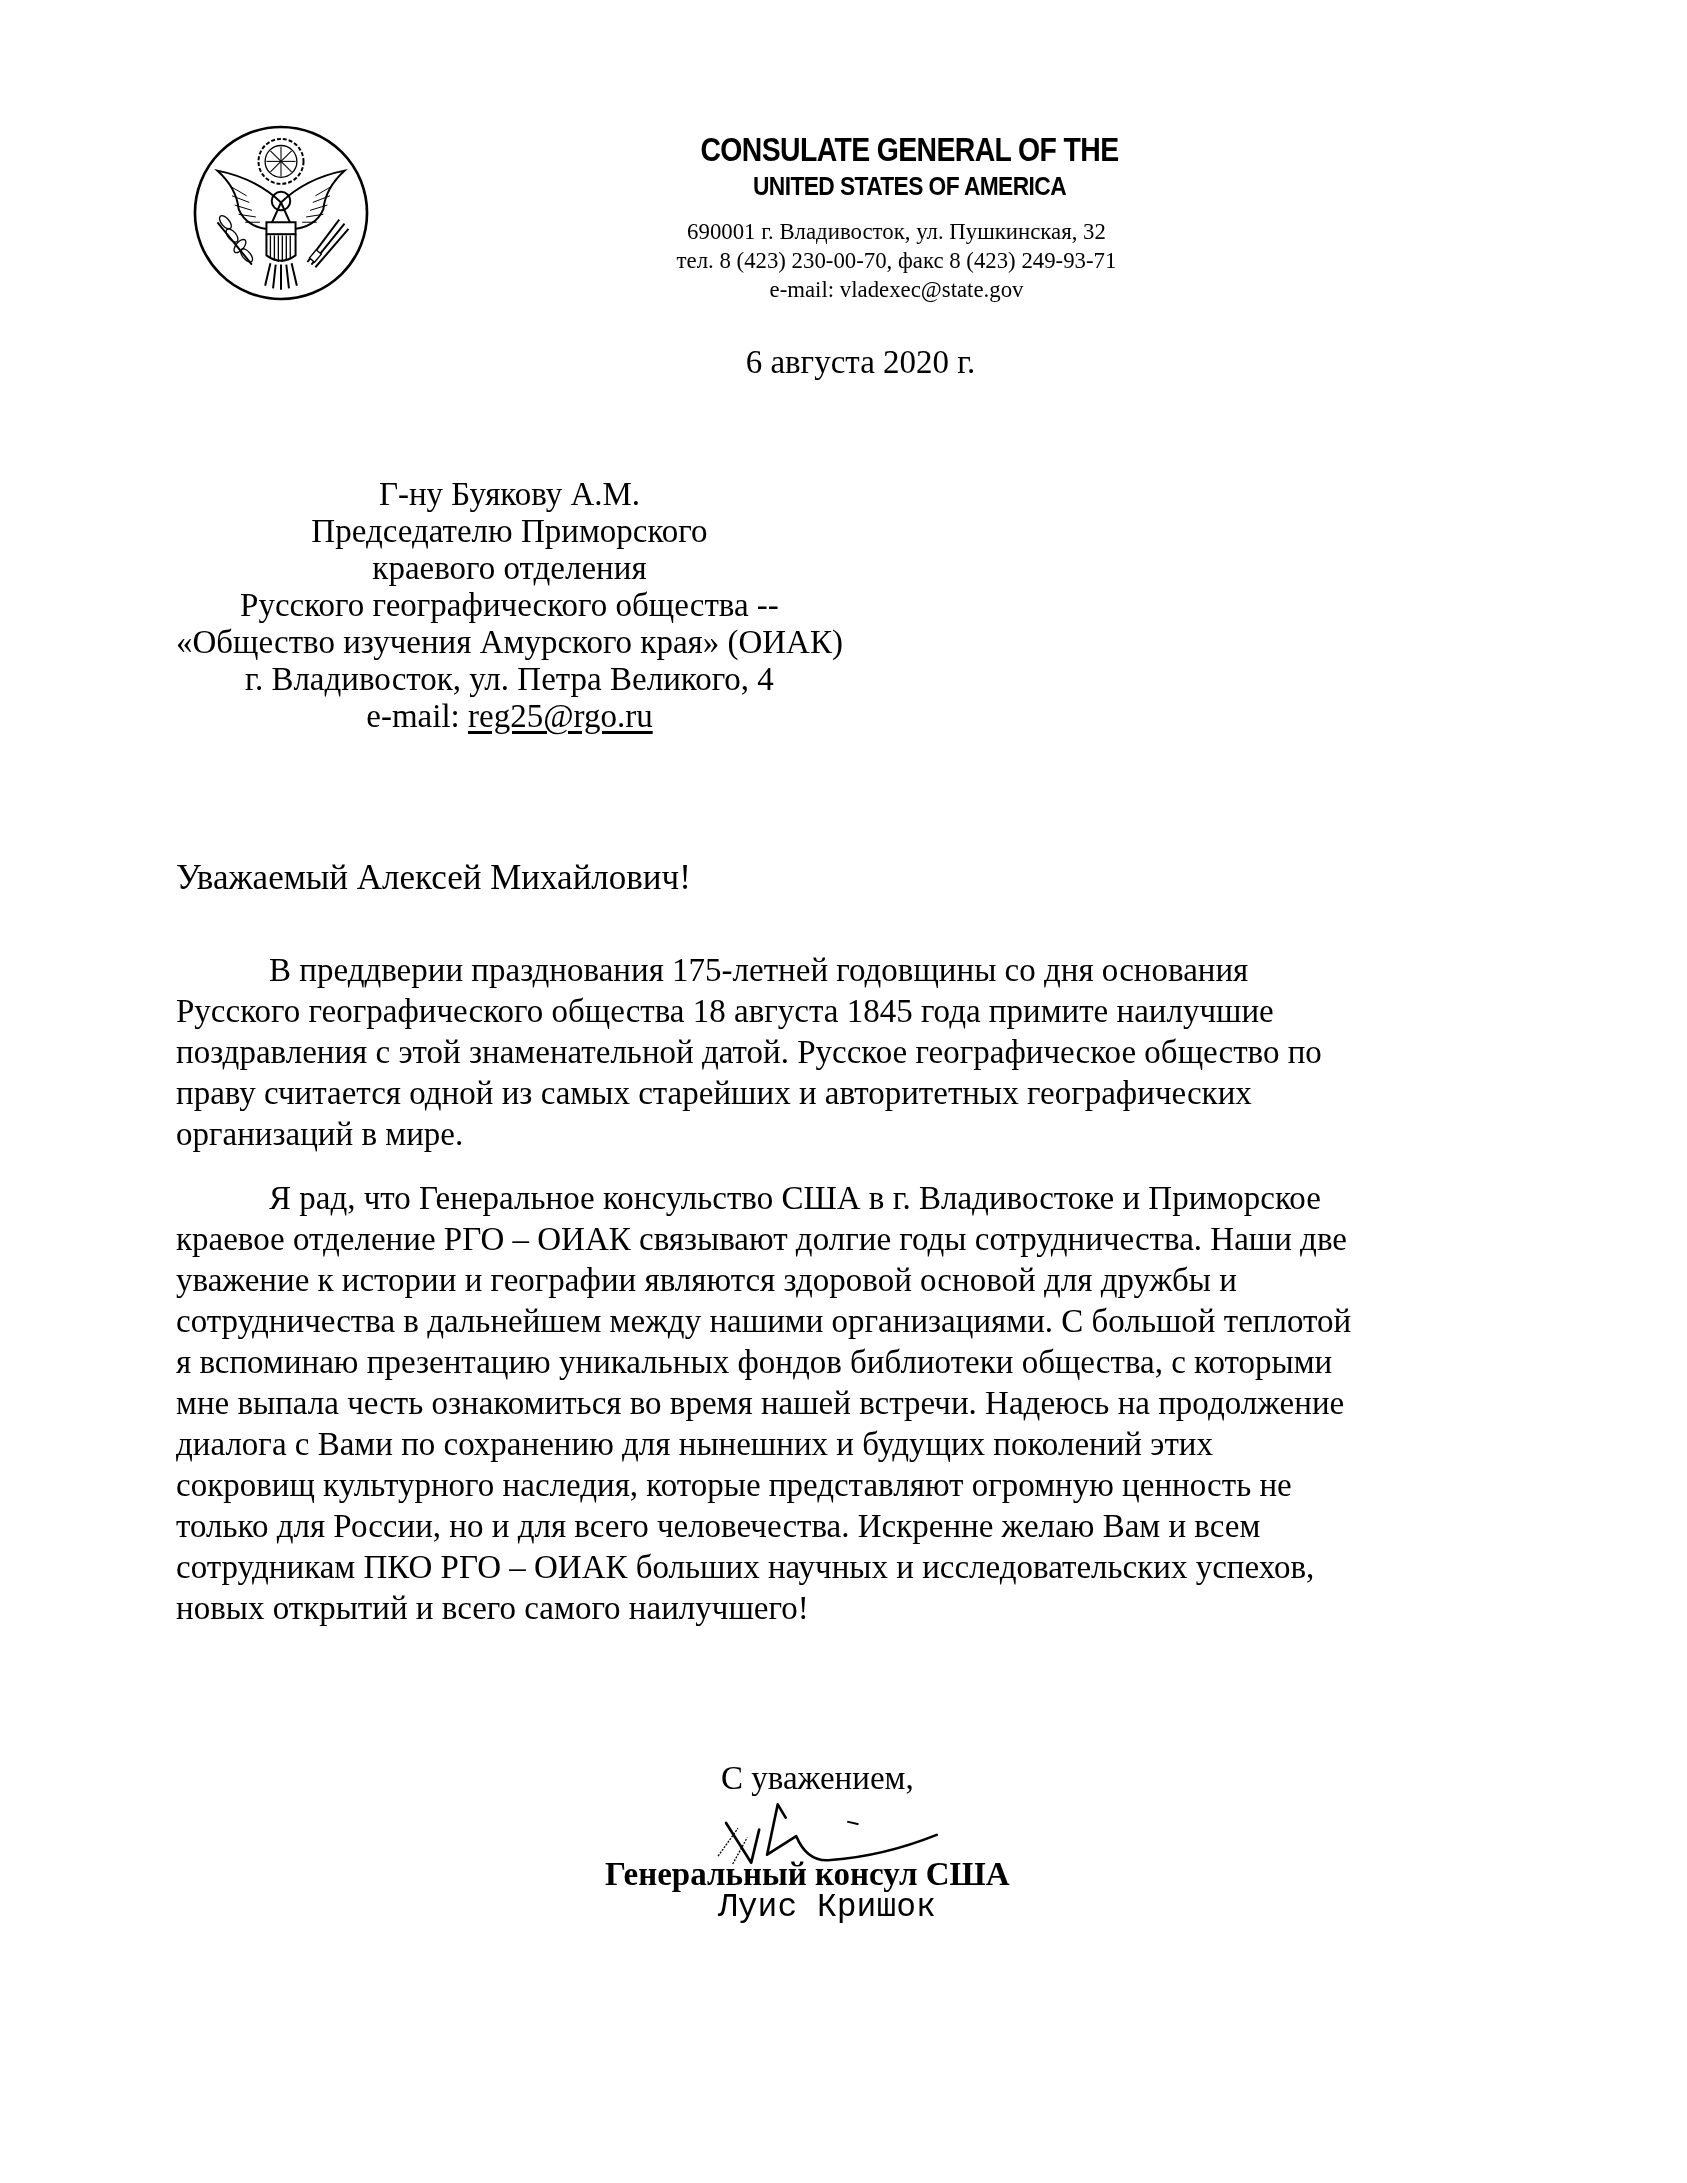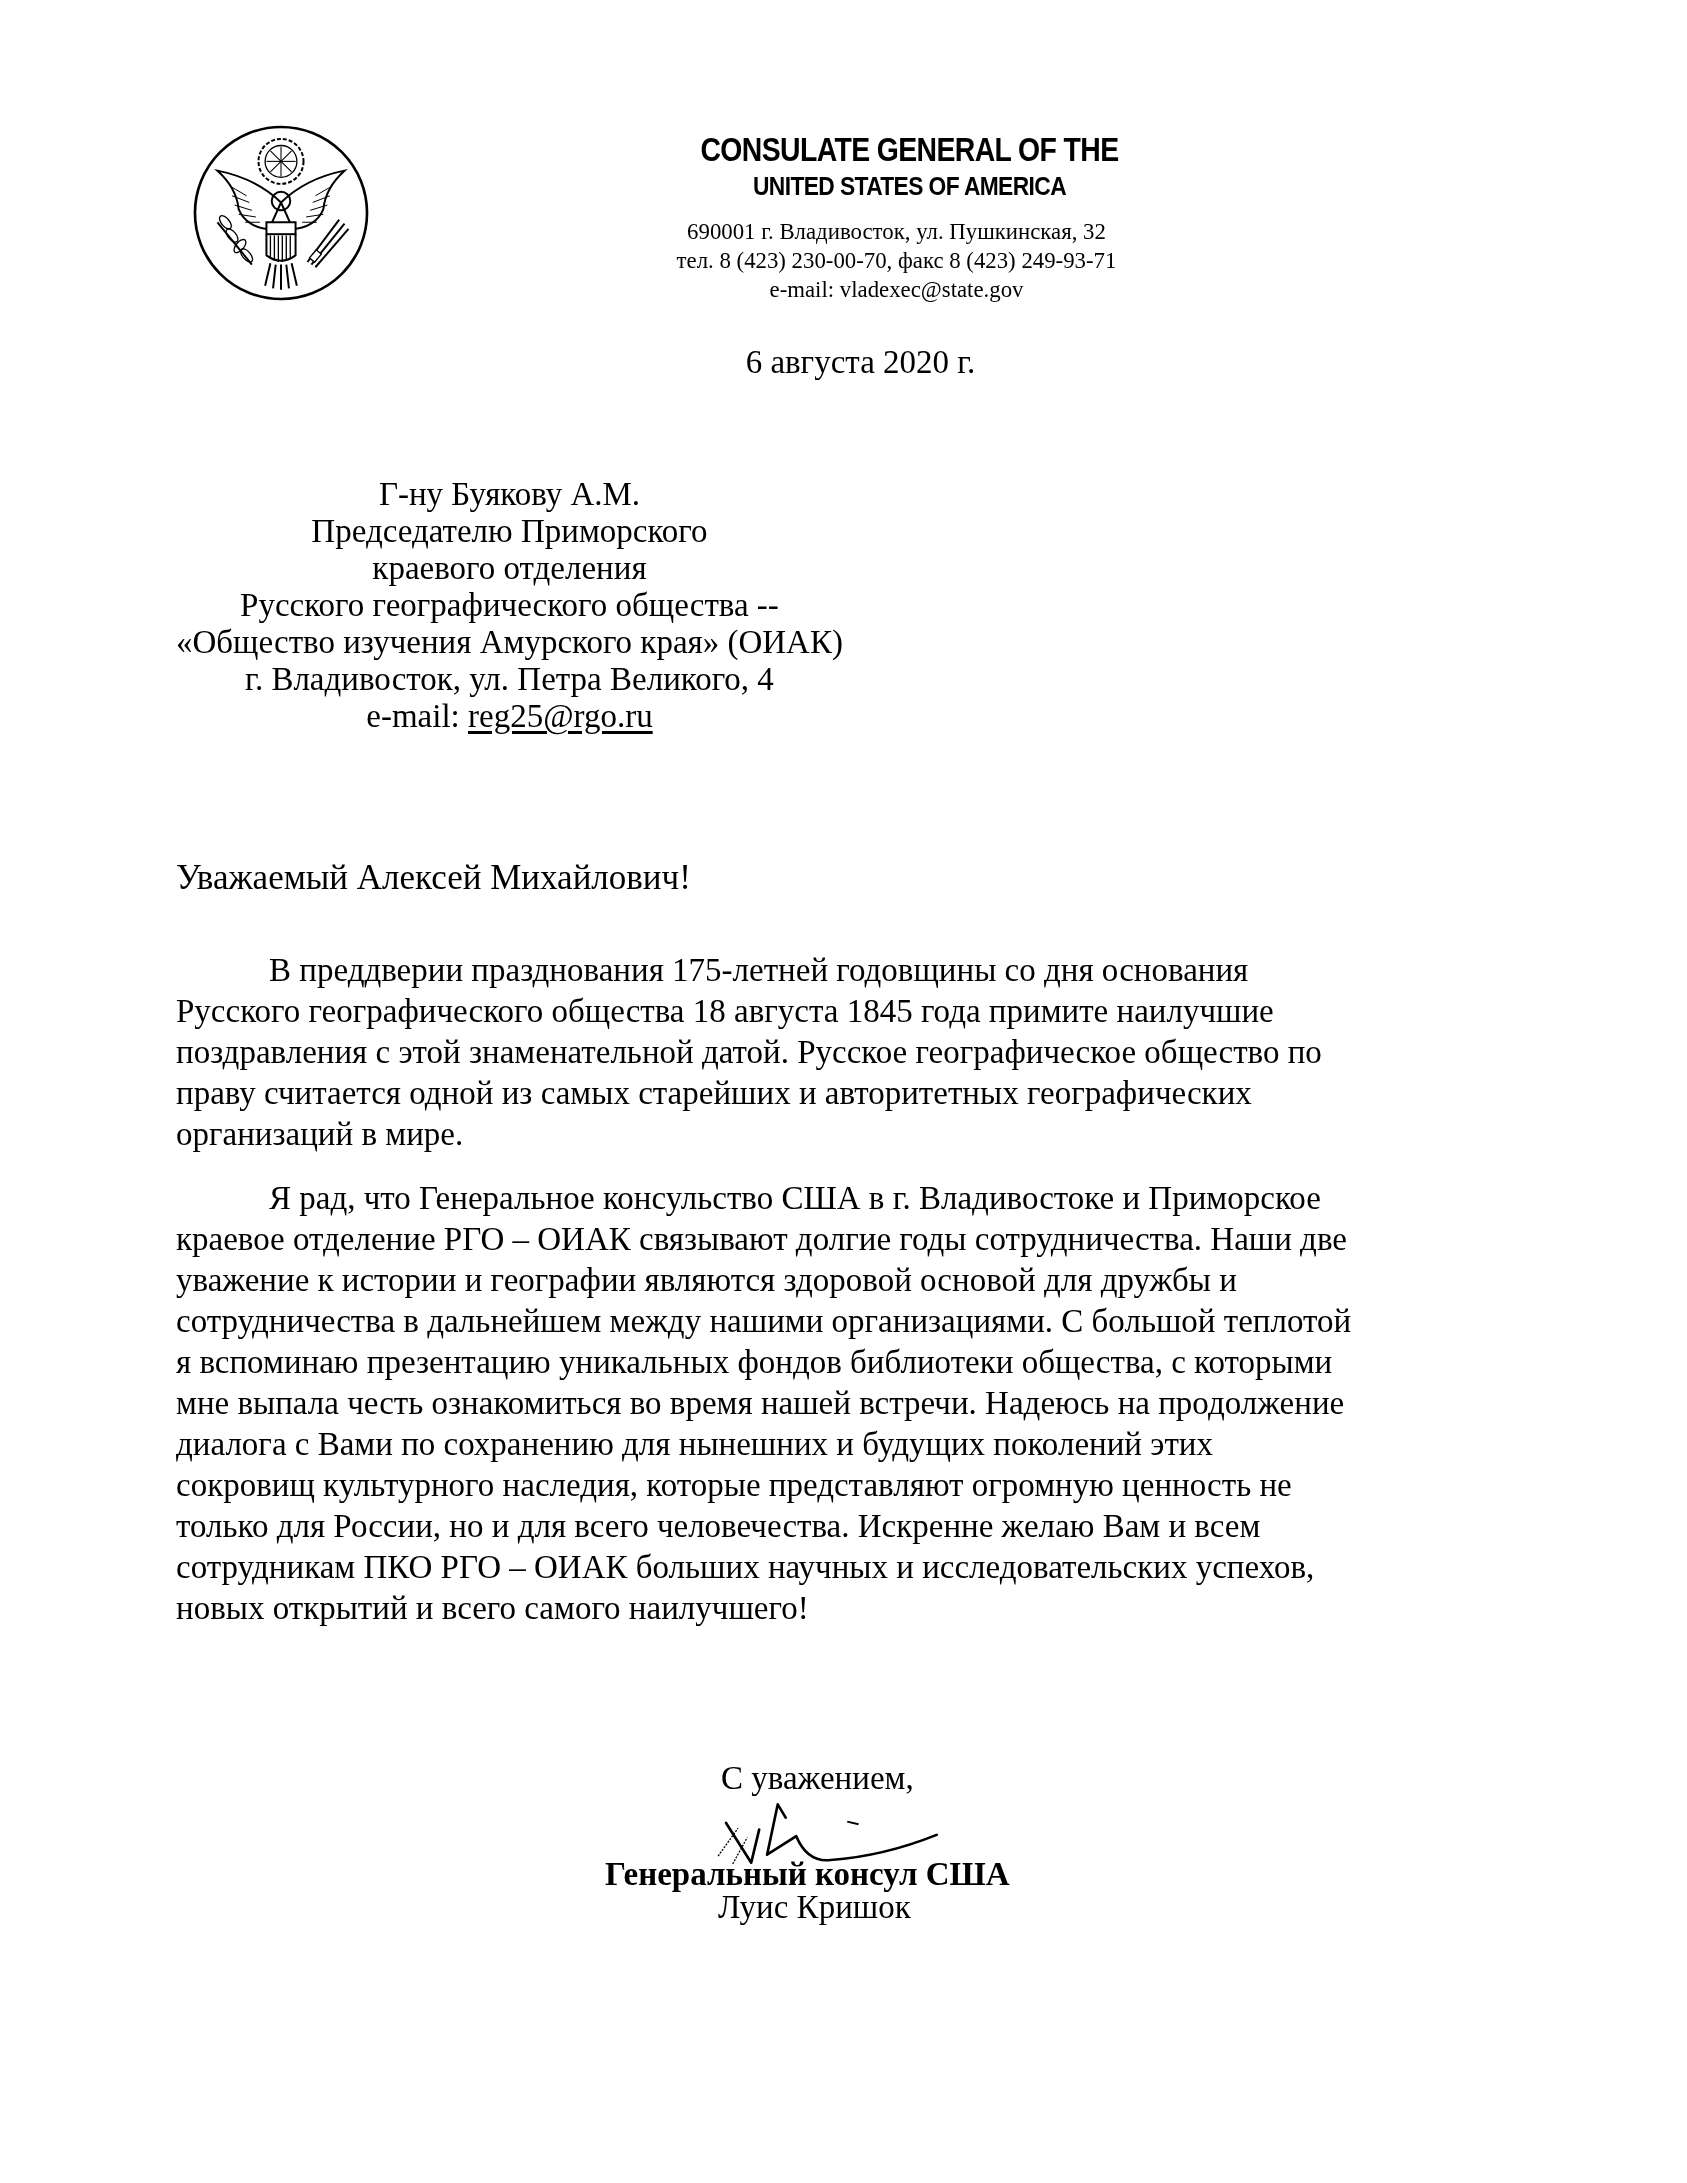--- a/index.html
+++ b/index.html
@@ -28,21 +28,21 @@
   
   .para { left: 176px; width: 1297px; font-size: 33px; line-height: 41px; }
   .para .ln { white-space: nowrap; display: block; }
   .para .ln.first { padding-left: 93px; }
   #para1 { top: 906px; margin-top: 44px; }
   #para2 { top: 1178px; }
 
   
   #closing { left: 721px; top: 1760px; font-size: 33px; white-space: nowrap; }
   #signature { left: 685px; top: 1803px; width: 298px; height: 73px; }
-  #signer-name { left: 718px; top: 1889px; font-size: 33px; white-space: nowrap; }
+  #signer-name { left: 718px; top: 1889px; font-size: 33px; white-space: nowrap; font-family: Liberation Mono, monospace; }
   #signer-title { left: 605px; top: 1856px; font-size: 33px; white-space: nowrap; font-weight: bold; }
 </style>
 </head>
 <body>
 
 <svg id="seal" class="abs" viewBox="0 0 272 272">
   <circle cx="136" cy="136" r="130" fill="none" stroke="#000" stroke-width="4"></circle>
 
   <circle cx="136" cy="58" r="34" fill="none" stroke="#000" stroke-width="3" stroke-dasharray="6 3"></circle>
   <circle cx="136" cy="58" r="24" fill="none" stroke="#000" stroke-width="2"></circle>

